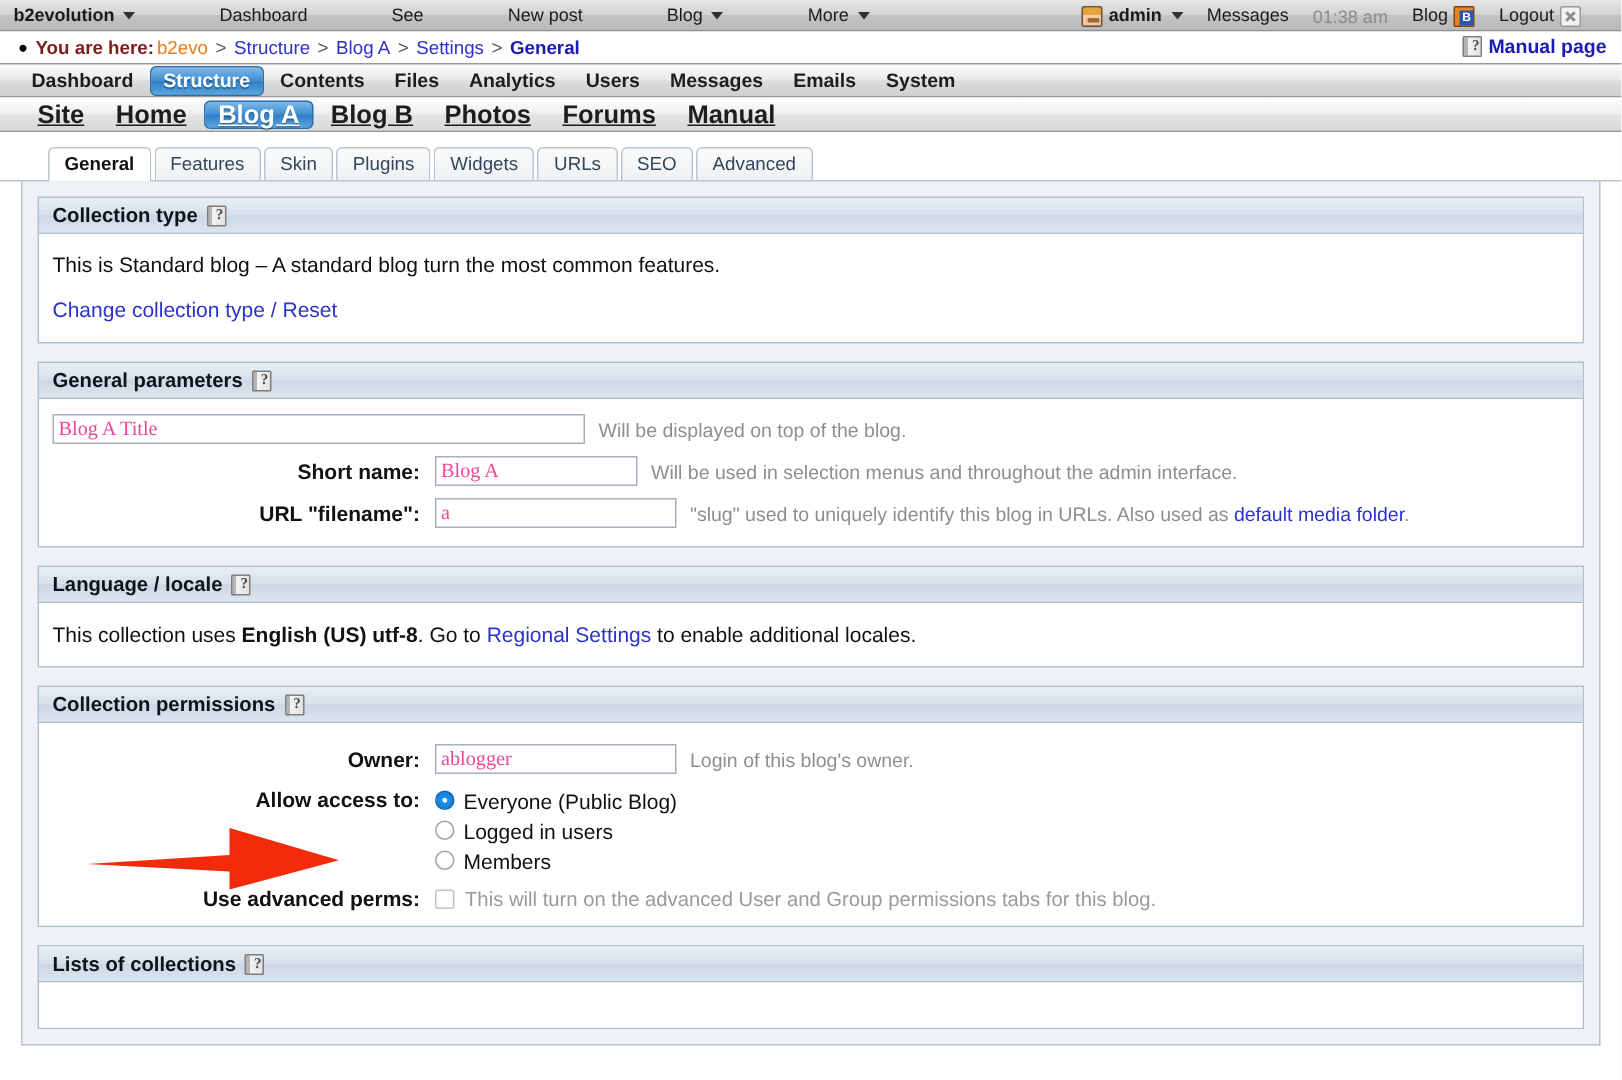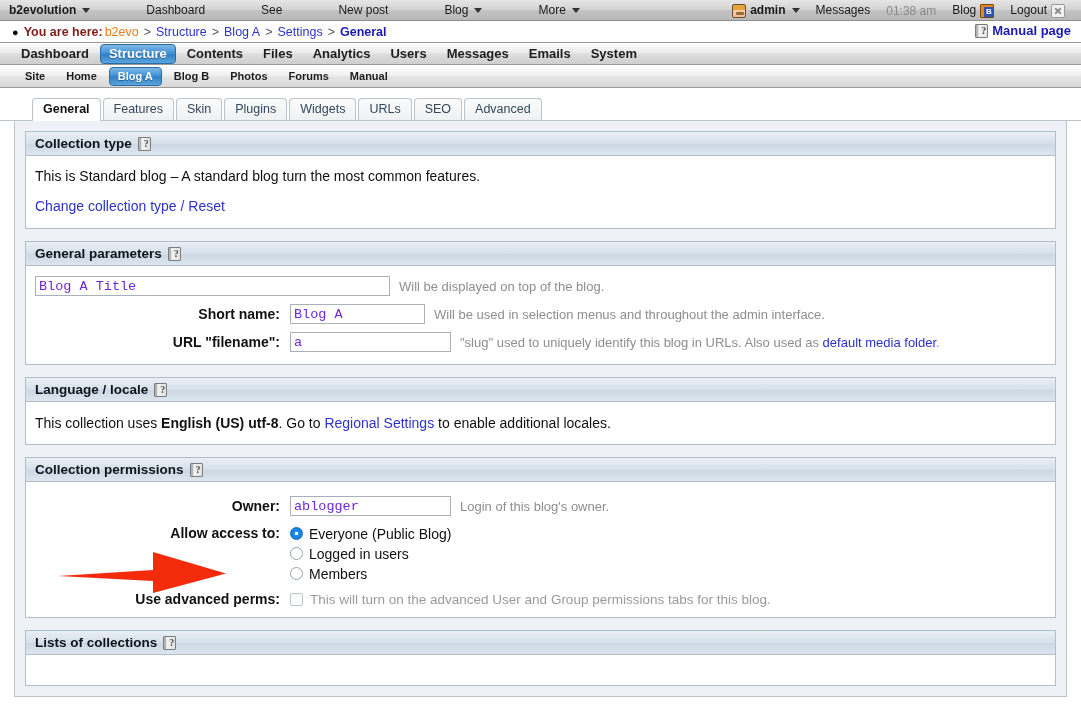--- a/index.html
+++ b/index.html
@@ -17,21 +17,21 @@
   .topbar {
     height: 21px;
     background: linear-gradient(to bottom, #e6e6e6 0%, #d2d2d2 50%, #c3c3c3 51%, #b9b9b9 100%);
     border-bottom: 1px solid #8e8e8e;
     display: flex;
     align-items: center;
     position: relative;
     font-size: 12px;
   }
   .tb-left { display: flex; align-items: center; padding-left: 9px; gap: 40px; }
-  .tb-right { display: flex; align-items: center; position: absolute; right: 8px; top: 0; height: 21px; }
+  .tb-right { display: flex; align-items: center; position: absolute; right: 19px; top: 0; height: 21px; }
   .tb-item {
     display: flex; align-items: center; gap: 4px;
     padding: 0 8px; height: 21px; line-height: 21px;
     color: #1a1a1a; white-space: nowrap; cursor: default;
   }
   .tb-item.brand { font-weight: bold; padding-left: 0; }
   .caret {
     width: 0; height: 0;
     border-left: 4px solid transparent;
     border-right: 4px solid transparent;
@@ -127,22 +127,22 @@
   }
 
   
   .subnav {
     height: 23px;
     background: linear-gradient(to bottom, #fefefe 0%, #f0f0f0 45%, #e4e4e4 55%, #d8d8d8 100%);
     border-bottom: 1px solid #9a9a9a;
     display: flex; align-items: center; padding-left: 16px; gap: 3px;
   }
   .subnav .sv {
-    font-weight: bold; font-size: 11px; color: #1d1d1d;
-    padding: 2px 9px; border-radius: 4px; cursor: pointer; line-height: 15px;
+    font-weight: bold; font-size: 17px; color: #1d1d1d;
+    padding: 2px 9px; border-radius: 4px; cursor: pointer; line-height: 15px; text-decoration: underline;
   }
   .subnav .sv.active {
     background: linear-gradient(to bottom,#7fb8e6 0%,#3f8fd4 48%,#2f7ec6 52%,#5ba5de 100%);
     color: #fff; border: 1px solid #2a6ca8; padding: 1px 8px;
     text-shadow: 0 1px 0 rgba(0,0,0,.3);
   }
 
   
   .page { padding: 10px 0 0 0; background: #fff; }
 
@@ -190,22 +190,22 @@
   
   .frow { display: flex; align-items: center; margin-bottom: 8px; }
   .flabel {
     width: 255px; text-align: right; padding-right: 10px;
     font-weight: bold; font-size: 14px; color: #111; flex: none;
   }
   .finput {
     border: 1px solid #a7b1bb;
     background: #fff; height: 20px;
     padding: 0 3px; font-size: 13.5px;
-    font-family: Liberation Mono, monospace;
-    color: #6d28d9; outline: none;
+    font-family: Liberation Serif, serif;
+    color: #ec4899; outline: none;
   }
   .fnote { color: #8e8e8e; font-size: 13px; margin-left: 9px; }
   .fnote .lnk { color: #2b33c9; }
 
   .radiorow { display: flex; align-items: flex-start; }
   .radiolist { display: flex; flex-direction: column; gap: 1px; }
   .ritem { display: flex; align-items: center; gap: 6px; font-size: 14px; color: #111; cursor: pointer; height: 19px;}
   .rdot {
     width: 13px; height: 13px; border-radius: 50%;
     border: 1px solid #9aa4ae; background: #fff; flex: none; position: relative;

